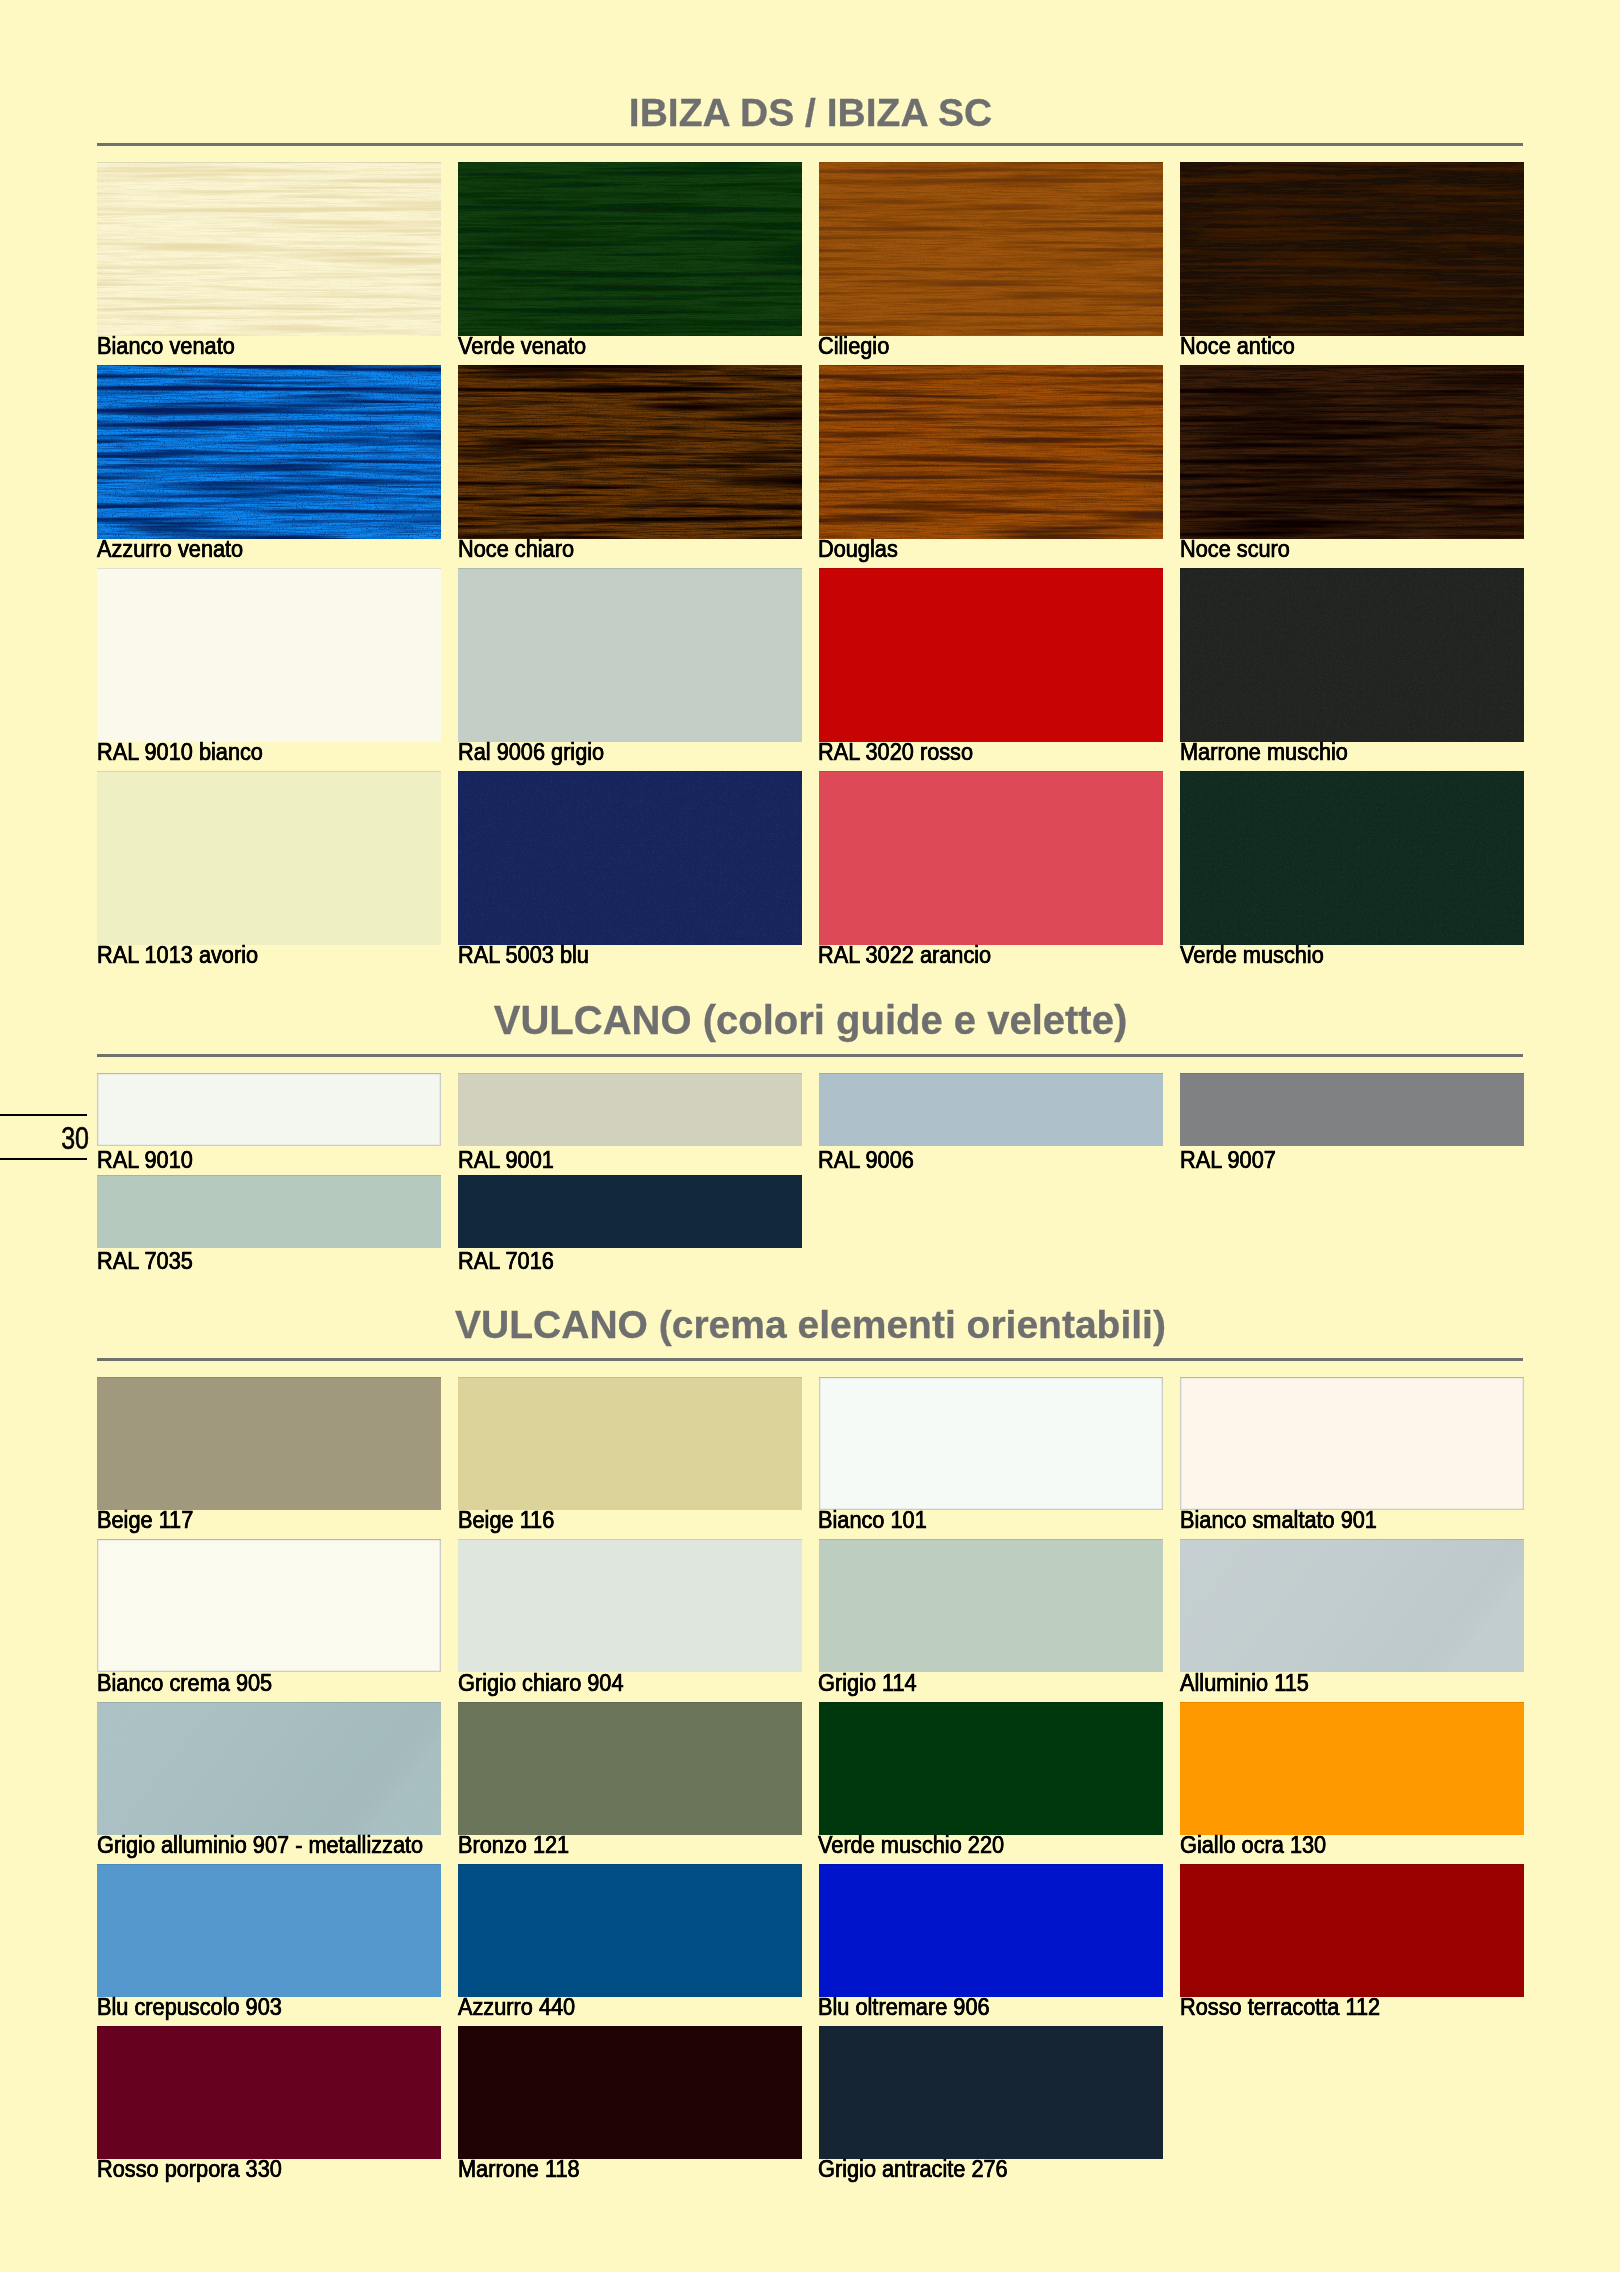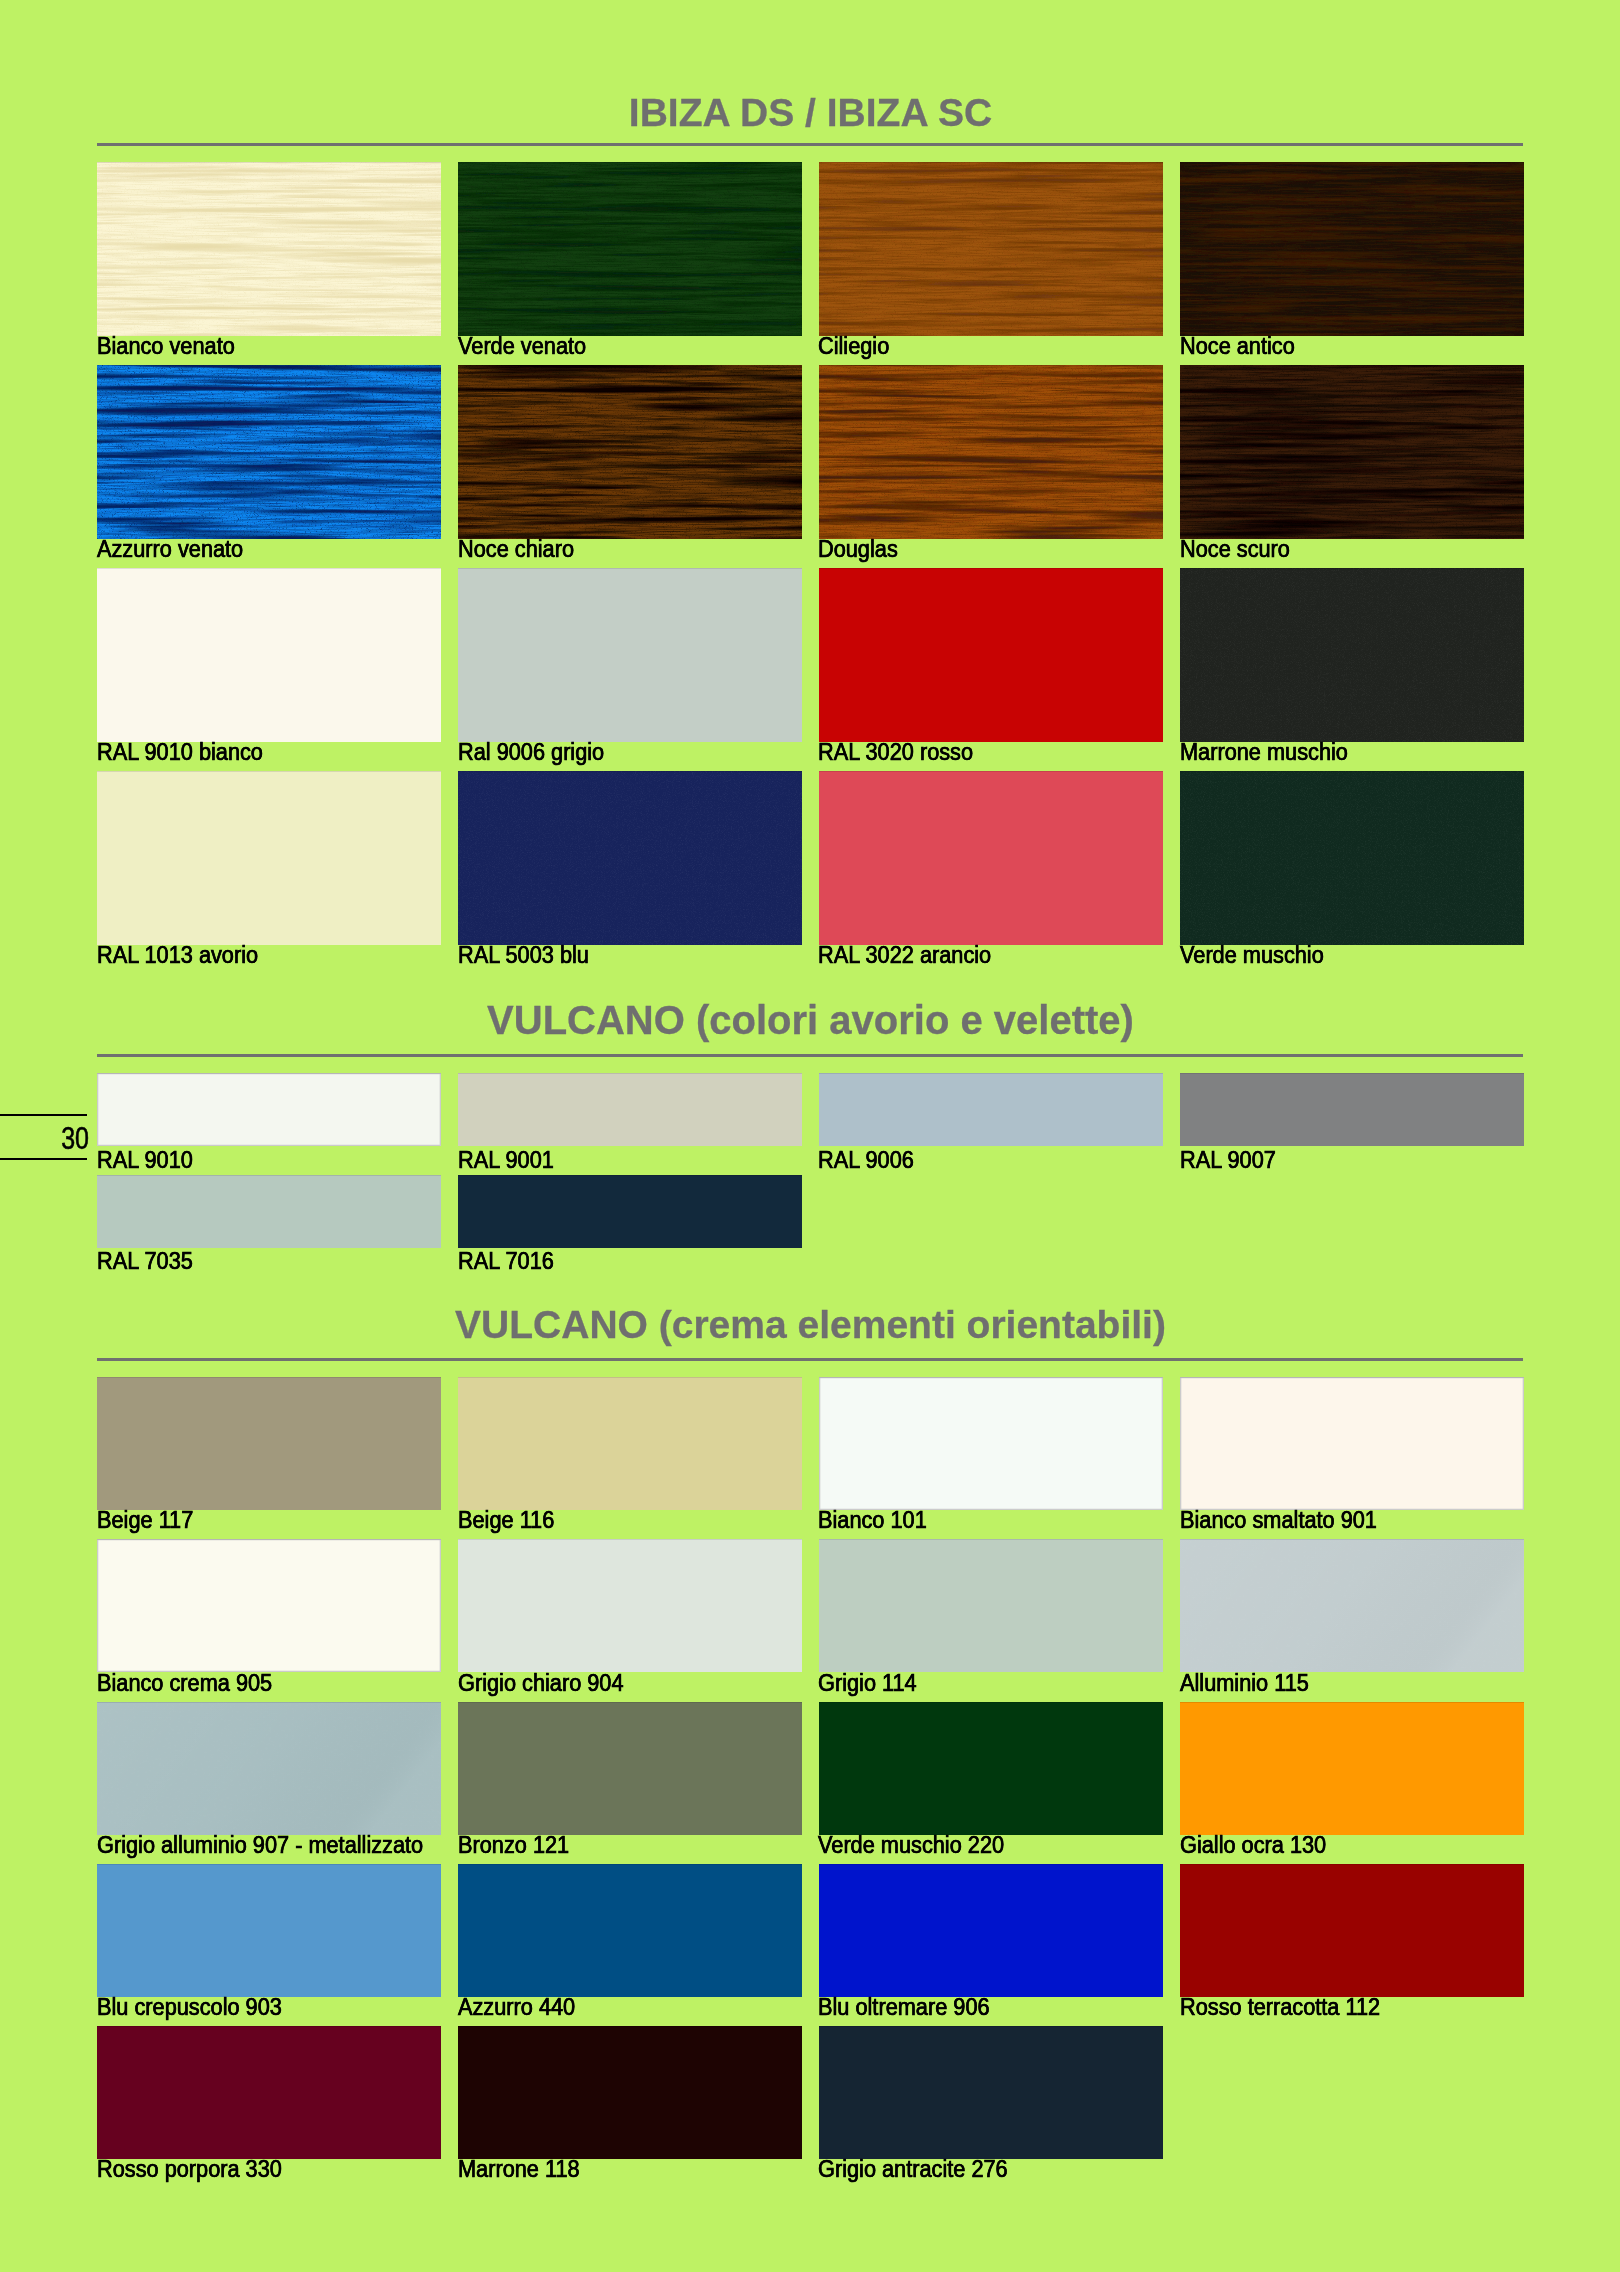--- a/index.html
+++ b/index.html
@@ -215,21 +215,21 @@
       </filter>
   <linearGradient id="mglow" x1="0" y1="0" x2="1" y2="0.3">
         <stop offset="0" stop-color="#ffffff" stop-opacity="0.075"></stop>
         <stop offset="0.55" stop-color="#ffffff" stop-opacity="0.02"></stop>
         <stop offset="0.9" stop-color="#000000" stop-opacity="0.014"></stop>
         <stop offset="1" stop-color="#ffffff" stop-opacity="0.03"></stop>
       </linearGradient>
 </defs>
   </svg>
 
-<div class="page" style="background-color: #bef264; text-decoration: underline;">
+<div class="page" style="background-color: #fef9c3; text-decoration: underline;">
 
   <section class="sec">
     <h2 class="sec-title" style="top: 93px; font-size: 39px; color: rgb(111, 111, 111);">IBIZA DS / IBIZA SC</h2>
     <div class="rule" style="top:143px;left:97px;width:1426px"></div>
     <div class="swatch-item">
       <div class="sw" style="left: 97px; top: 162px; width: 344px; height: 174px; background-color: rgb(251, 245, 212);">
         <svg class="tex" viewBox="0 0 530 268" preserveAspectRatio="none">
             <rect width="530" height="268" filter="url(#wb0)" fill="#e8dcab"></rect>
             <rect width="530" height="268" filter="url(#wc0)" fill="#e8dcab"></rect>
             <rect width="530" height="268" filter="url(#wf0)" fill="#e8dcab"></rect>
@@ -360,21 +360,21 @@
       <div class="sw" style="left: 1180px; top: 771px; width: 344px; height: 174px; background-color: rgb(16, 42, 31);">
         <svg class="tex" viewBox="0 0 530 268" preserveAspectRatio="none">
             <rect width="530" height="268" fill="#ffffff" opacity="0.085" filter="url(#sp2)"></rect>
           </svg>
       </div>
       <div class="lbl" style="left:1180px;top:944px;font-size:23px">Verde muschio</div>
     </div>
   </section>
 
   <section class="sec">
-    <h2 class="sec-title" style="top: 1000px; font-size: 40px; color: rgb(111, 111, 111);">VULCANO (colori avorio e velette)</h2>
+    <h2 class="sec-title" style="top: 1000px; font-size: 40px; color: rgb(111, 111, 111);">VULCANO (colori guide e velette)</h2>
     <div class="rule" style="top:1054px;left:97px;width:1426px"></div>
     <div class="swatch-item">
       <div class="sw bord" style="left: 97px; top: 1073px; width: 344px; height: 73px; background-color: rgb(244, 247, 240);">
       </div>
       <div class="lbl" style="left:97px;top:1149px;font-size:23px">RAL 9010</div>
     </div>
     <div class="swatch-item">
       <div class="sw" style="left: 458px; top: 1073px; width: 344px; height: 73px; background-color: rgb(209, 209, 190);">
       </div>
       <div class="lbl" style="left:458px;top:1149px;font-size:23px">RAL 9001</div>

